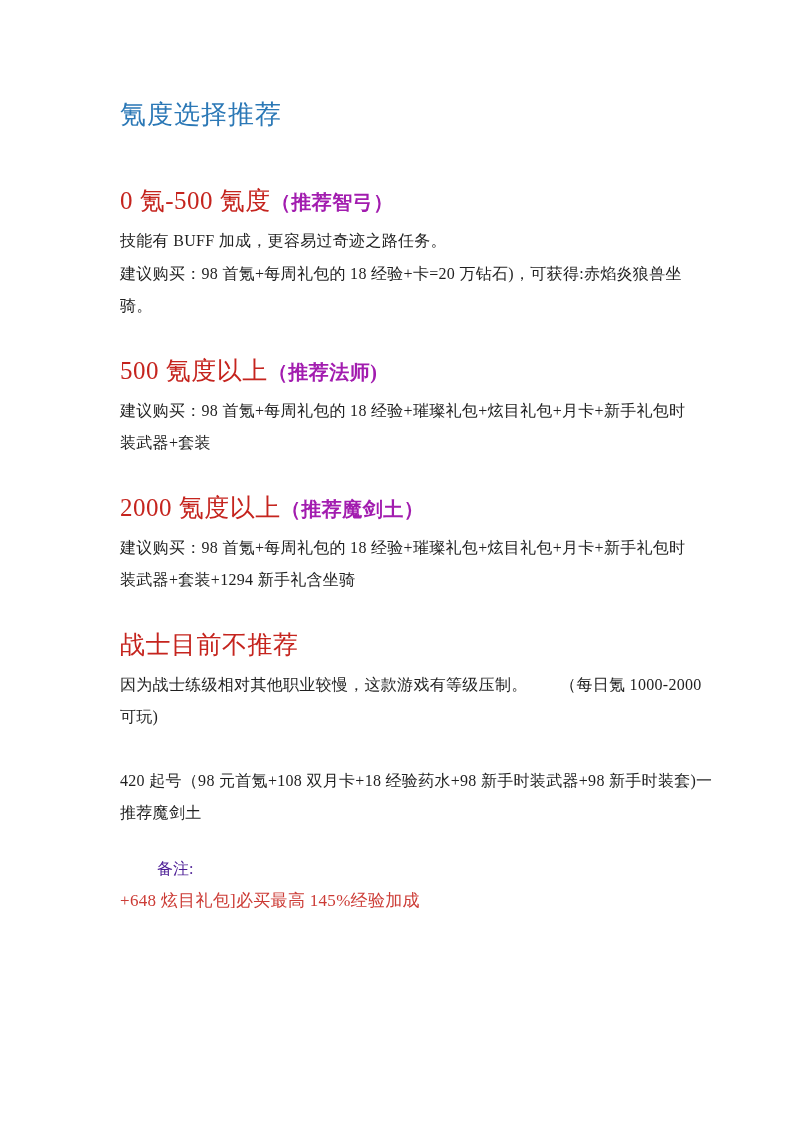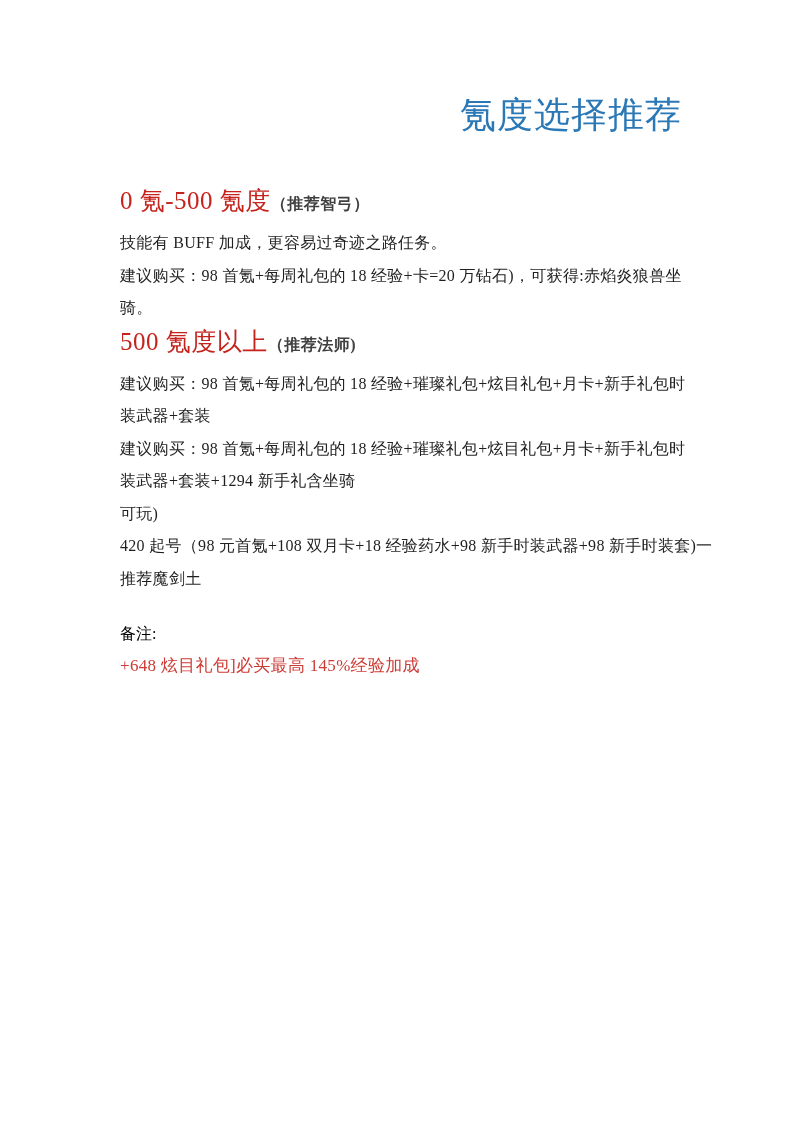--- a/index.html
+++ b/index.html
@@ -16,58 +16,59 @@
   }
   .page {
     width: 800px;
     height: 1131px;
     background: #ffffff;
     box-sizing: border-box;
     padding: 0 118px 0 120px;
   }
   .doc-title {
     margin: 92px 0 0 0;
-    text-align: right;
-    font-size: 36px;
+    text-align: left;
+    font-size: 26px;
     line-height: 46px;
     font-weight: 400;
     color: #2b78b6;
     letter-spacing: 1px;
     white-space: nowrap;
   }
-  .sec { }
+  .sec { margin-top: 31px; }
   .sec.first { margin-top: 46px; }
   .sec-heading {
     margin: 0 0 6px 0;
     font-size: 25px;
     line-height: 34px;
     font-weight: 400;
     letter-spacing: 0.5px;
     white-space: nowrap;
   }
   .sec-heading .red { color: #c5241e; }
   .sec-heading .blk {
-    color: #404040;
+    color: #a21caf;
     font-weight: 700;
-    font-size: 16px;
+    font-size: 20px;
     text-align: right;
   }
   .body-line {
     font-size: 16px;
     line-height: 32.5px;
     letter-spacing: 0.3px;
     white-space: nowrap;
     color: #1f1f1f;
   }
   .note { margin-top: 24px; }
   .note-label {
-    color: #000000;
+    color: #4c1d95;
     font-size: 16px;
     line-height: 30px;
     white-space: nowrap;
+    margin-left: 37px;
   }
   .note-line {
     color: #cc3b35;
     font-size: 17px;
     line-height: 33px;
     letter-spacing: 0.3px;
     white-space: nowrap;
   }
 </style>
 </head>
@@ -88,25 +89,32 @@
 
   <section class="sec">
     <h2 class="sec-heading">
       <span class="red">500 氪度以上</span><span class="blk">（推荐法师)</span>
     </h2>
     <div class="body-line">建议购买：98 首氪+每周礼包的 18 经验+璀璨礼包+炫目礼包+月卡+新手礼包时</div>
     <div class="body-line">装武器+套装</div>
   </section>
 
   <section class="sec">
+    <h2 class="sec-heading">
+      <span class="red">2000 氪度以上</span><span class="blk">（推荐魔剑土）</span>
+    </h2>
     <div class="body-line">建议购买：98 首氪+每周礼包的 18 经验+璀璨礼包+炫目礼包+月卡+新手礼包时</div>
     <div class="body-line">装武器+套装+1294 新手礼含坐骑</div>
   </section>
 
   <section class="sec">
+    <h2 class="sec-heading">
+      <span class="red">战士目前不推荐</span><span class="blk"></span>
+    </h2>
+    <div class="body-line">因为战士练级相对其他职业较慢，这款游戏有等级压制。　　（每日氪 1000-2000</div>
     <div class="body-line">可玩)</div>
   </section>
 
   <section class="sec">
     <div class="body-line">420 起号（98 元首氪+108 双月卡+18 经验药水+98 新手时装武器+98 新手时装套)一</div>
     <div class="body-line">推荐魔剑土</div>
   </section>
 
   <div class="note">
     <div class="note-label">备注:</div>

